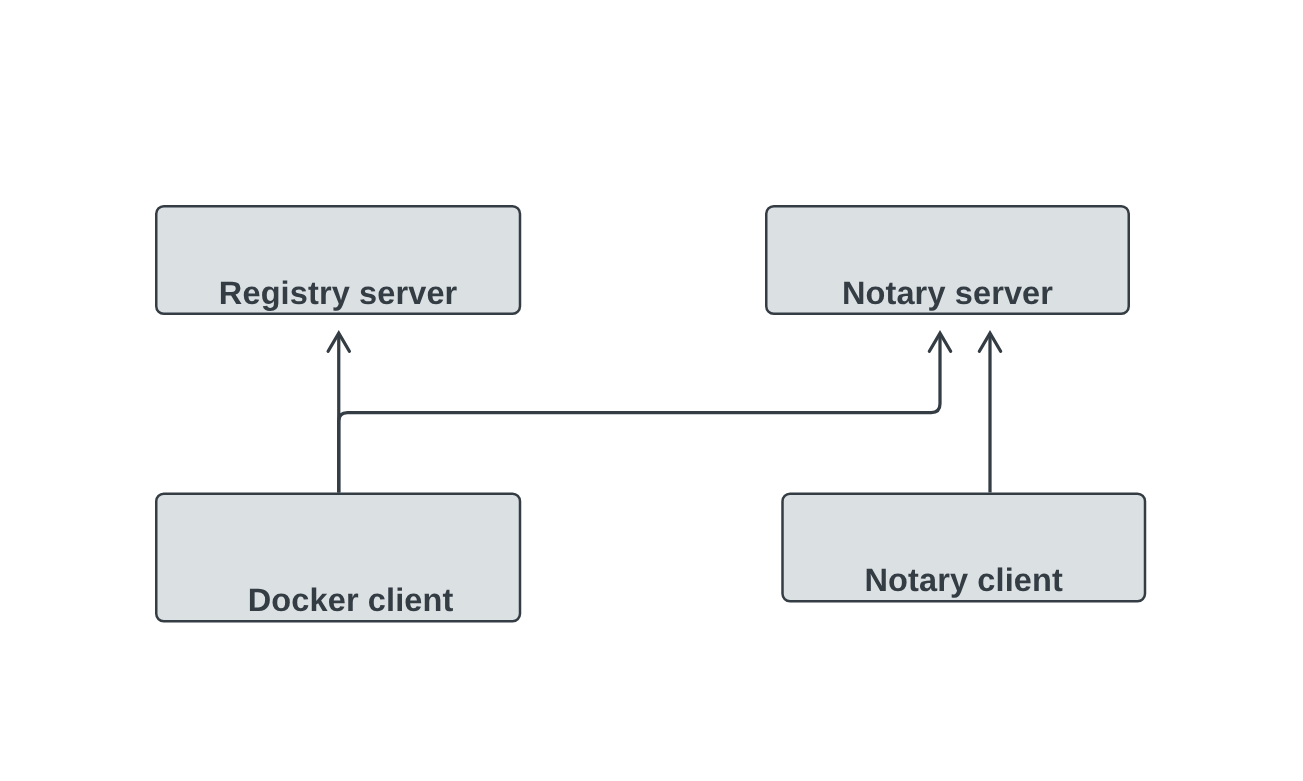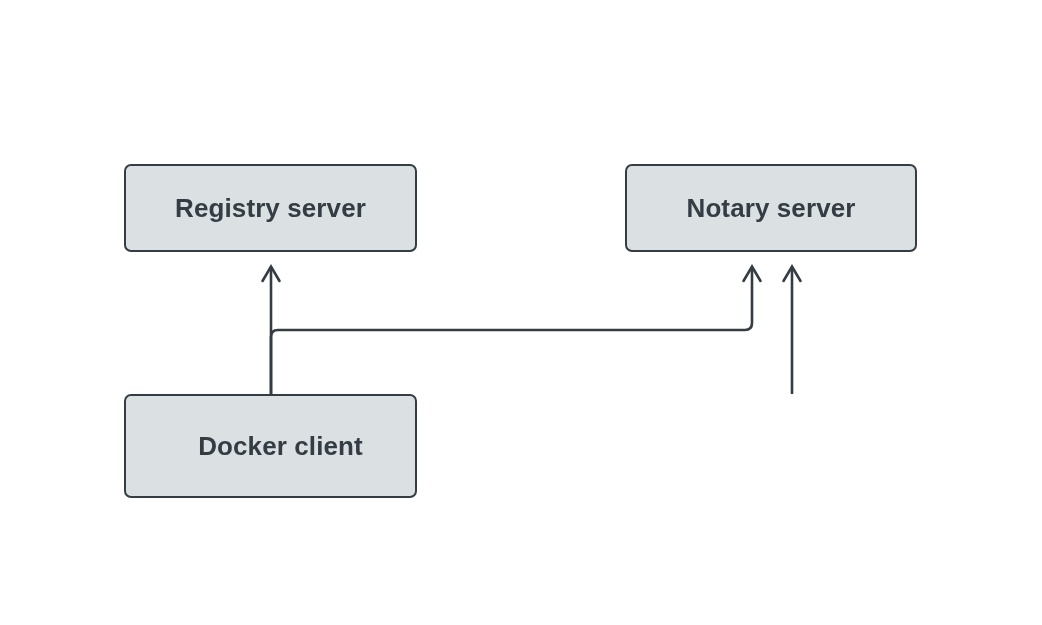--- a/index.html
+++ b/index.html
@@ -28,35 +28,35 @@
     height: 625px;
     pointer-events: none;
   }
   .node-box {
     position: absolute;
     box-sizing: border-box;
     background: #dbe0e3;
     border: 2px solid #343c44;
     border-radius: 7px;
     display: flex;
-    align-items: center;
+    align-items: flex-end;
     justify-content: center;
     z-index: 3;
   }
   .node-label {
     font-family: "Liberation Sans", sans-serif;
     font-size: 26px;
     font-weight: bold;
     color: #343c44;
     letter-spacing: 0.1px;
     white-space: nowrap;
     user-select: none;
   }
   #node-registry-server { left: 124px; top: 164px;  width: 293px; height: 88px; }
-  #node-notary-server   { left: 625px; top: 164px;  width: 292px; height: 88px; }
+  #node-notary-server   { left: 612px; top: 164px;  width: 292px; height: 88px; }
   #node-docker-client   { left: 124px; top: 394px;  width: 293px; height: 104px; padding-left: 20px; }
   #node-notary-client   { left: 625px; top: 394px;  width: 292px; height: 88px; }
 
   #copyright-notice {
     position: absolute;
     right: 38px;
     bottom: 39px;
     font-family: "Liberation Sans", sans-serif;
     font-size: 16px;
     font-weight: normal;
@@ -95,15 +95,18 @@
   </div>
 
   <div class="node-box" id="node-notary-server">
     <span class="node-label">Notary server</span>
   </div>
 
   <div class="node-box" id="node-docker-client">
     <span class="node-label">Docker client</span>
   </div>
 
+  <div class="node-box" id="node-notary-client">
+    <span class="node-label">Notary client</span>
+  </div>
 
 
 </div>
 
 </body></html>

